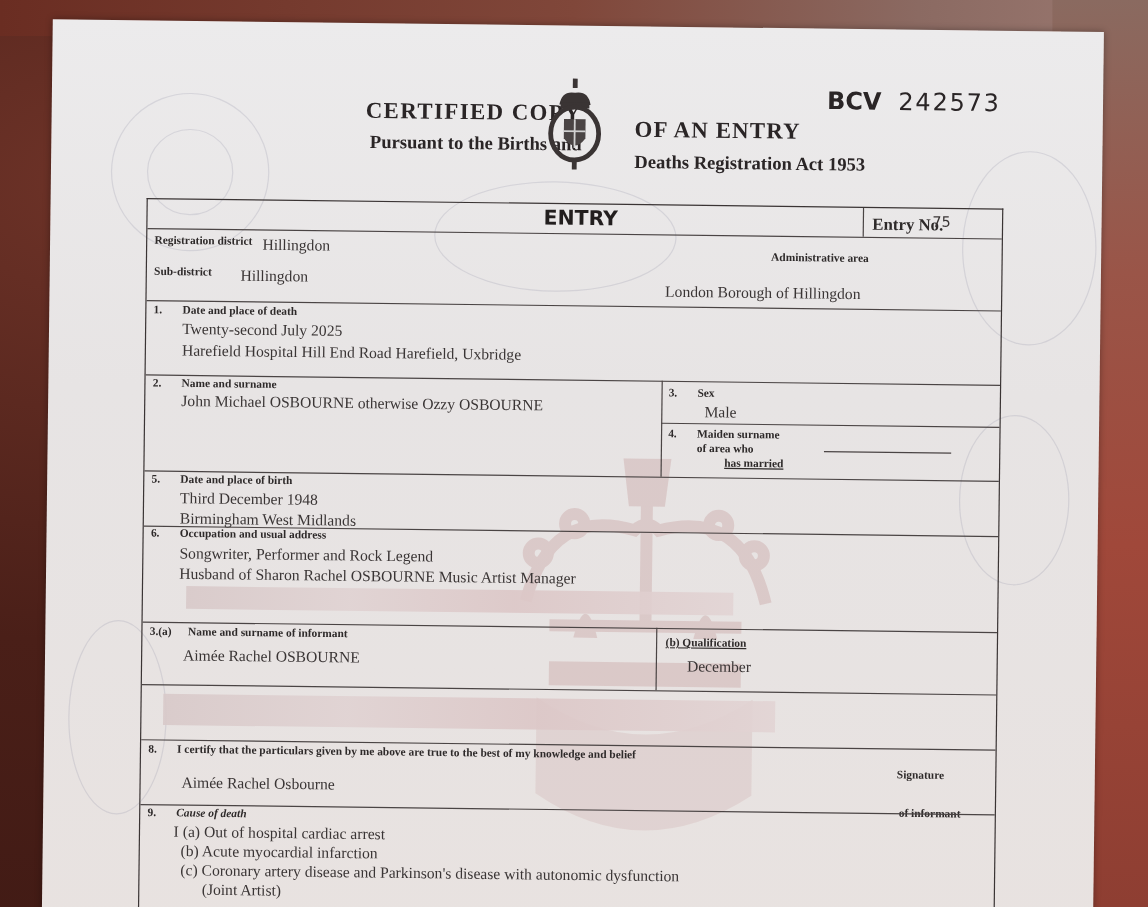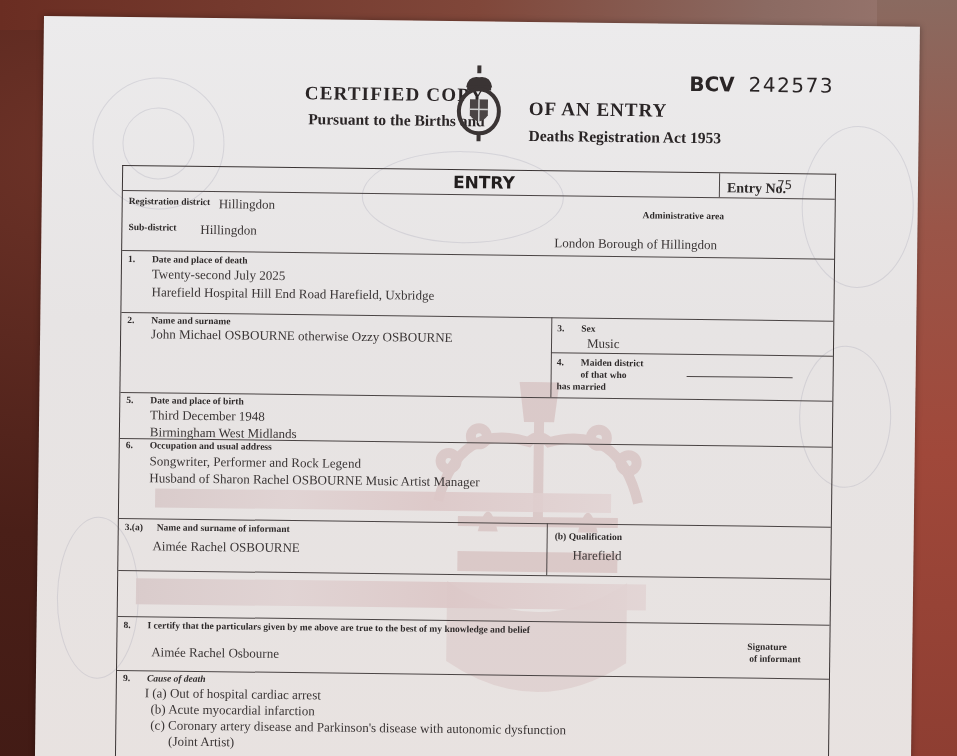--- a/index.html
+++ b/index.html
@@ -154,26 +154,26 @@
 
     <div class="hline" style="top:146px;"></div>
 
     <div class="lbl" style="left:6px;top:149px;">2.</div>
     <div class="lbl" style="left:30px;top:149px;">Name and surname</div>
     <div class="val" style="left:30px;top:160px;">John Michael OSBOURNE otherwise Ozzy OSBOURNE</div>
 
     <div class="vline" style="left:430px;top:146px;height:80px;"></div>
     <div class="lbl" style="left:436px;top:152px;">3.</div>
     <div class="lbl" style="left:460px;top:152px;">Sex</div>
-    <div class="val" style="left:466px;top:164px;">Music</div>
+    <div class="val" style="left:466px;top:164px;">Male</div>
     <div class="hline" style="top:181px;left:430px;"></div>
     <div class="lbl" style="left:436px;top:186px;">4.</div>
-    <div class="lbl" style="left:460px;top:186px;">Maiden district</div>
-    <div class="lbl" style="left:460px;top:198px;">of that who</div>
-    <div class="lbl" style="left:436px;top:210px;">has married</div>
+    <div class="lbl" style="left:460px;top:186px;">Maiden surname</div>
+    <div class="lbl" style="left:460px;top:198px;">of area who</div>
+    <div class="lbl" style="left:483px;top:210px;text-decoration:underline;">has married</div>
     <div class="hline" style="top:203px;left:566px;right:40px;"></div>
 
     <div class="hline" style="top:226px;"></div>
 
     <div class="lbl" style="left:6px;top:229px;">5.</div>
     <div class="lbl" style="left:30px;top:229px;">Date and place of birth</div>
     <div class="val" style="left:30px;top:241px;">Third December 1948</div>
     <div class="val" style="left:30px;top:258px;">Birmingham West Midlands</div>
 
     <div class="hline" style="top:272px;"></div>
@@ -183,33 +183,33 @@
     <div class="val" style="left:30px;top:287px;">Songwriter, Performer and Rock Legend</div>
     <div class="val" style="left:30px;top:304px;">Husband of Sharon Rachel OSBOURNE Music Artist Manager</div>
     <div class="redact" style="left:36px;top:322px;width:456px;"></div>
 
     <div class="hline" style="top:352px;"></div>
 
     <div class="lbl" style="left:6px;top:356px;">3.(a)</div>
     <div class="lbl" style="left:38px;top:356px;">Name and surname of informant</div>
     <div class="val" style="left:34px;top:372px;">Aimée Rachel OSBOURNE</div>
     <div class="vline" style="left:428px;top:352px;height:52px;"></div>
-    <div class="lbl" style="left:436px;top:360px;">(b) Qualification</div>
-    <div class="val" style="left:454px;top:376px;">Harefield</div>
+    <div class="lbl" style="left:436px;top:360px;text-decoration:underline;">(b) Qualification</div>
+    <div class="val" style="left:454px;top:376px;">December</div>
 
     <div class="hline" style="top:404px;"></div>
     <div class="redact" style="left:18px;top:412px;width:510px;height:26px;"></div>
 
     <div class="hline" style="top:450px;"></div>
 
     <div class="lbl" style="left:6px;top:454px;">8.</div>
     <div class="lbl" style="left:30px;top:454px;">I certify that the particulars given by me above are true to the best of my knowledge and belief</div>
     <div class="val" style="left:34px;top:478px;">Aimée Rachel Osbourne</div>
     <div class="lbl" style="left:630px;top:468px;">Signature</div>
-    <div class="lbl" style="left:632px;top:480px;">of informant</div>
+    <div class="lbl" style="left:632px;top:500px;">of informant</div>
 
     <div class="hline" style="top:504px;"></div>
 
     <div class="lbl" style="left:6px;top:507px;">9.</div>
     <div class="lbl" style="left:30px;top:507px;font-style:italic;">Cause of death</div>
     <div class="val" style="left:28px;top:519px;">I (a) Out of hospital cardiac arrest</div>
     <div class="val" style="left:34px;top:535px;">(b) Acute myocardial infarction</div>
     <div class="val" style="left:34px;top:551px;">(c) Coronary artery disease and Parkinson's disease with autonomic dysfunction</div>
     <div class="val" style="left:52px;top:567px;">(Joint Artist)</div>
   </div>

